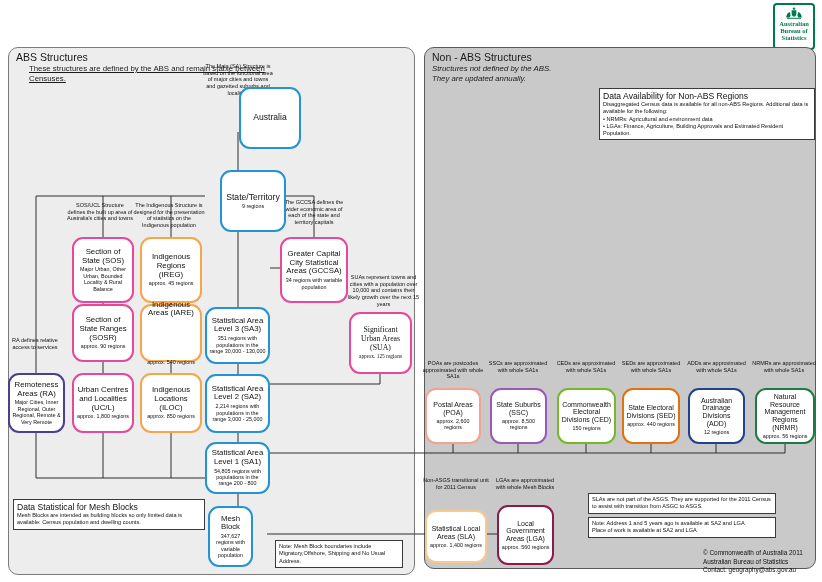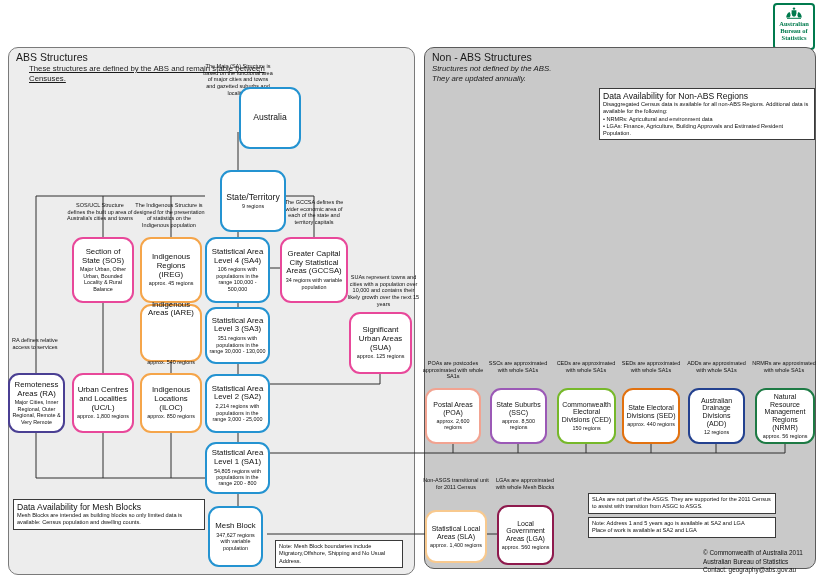--- a/index.html
+++ b/index.html
@@ -42,23 +42,23 @@
   .b-peach{border-color:#f8c98e;}
   .b-maroon{border-color:#8e1a4d;}
 
   
   #n-australia{left:207px;top:87px;width:62px;height:62px;margin-left:32px;}
   #n-state{left:220px;top:170px;width:66px;height:62px;}
   #n-sa4{left:205px;top:237px;width:65px;height:66px;}
   #n-sa3{left:205px;top:307px;width:65px;height:57px;}
   #n-sa2{left:205px;top:374px;width:65px;height:59px;}
   #n-sa1{left:205px;top:442px;width:65px;height:52px;}
-  #n-mesh{left:208px;top:506px;width:55px;height:61px;}
+  #n-mesh{left:208px;top:506px;width:45px;height:61px;}
   #n-gccsa{left:280px;top:237px;width:68px;height:66px;}
-  #n-sua{left:349px;top:312px;width:63px;height:62px;}
+  #n-sua{left:349px;top:312px;width:63px;height:62px;font-family:Liberation Serif, serif;}
   #n-sos{left:72px;top:237px;width:62px;height:66px;}
   #n-ireg{left:140px;top:237px;width:62px;height:66px;}
   #n-sosr{left:72px;top:304px;width:62px;height:58px;}
   #n-iare{left:140px;top:304px;width:62px;height:58px;gap:40px;}
   #n-ra{left:8px;top:373px;width:57px;height:60px;}
   #n-ucl{left:72px;top:373px;width:62px;height:60px;}
   #n-iloc{left:140px;top:373px;width:62px;height:60px;}
   #n-poa{left:425px;top:388px;width:56px;height:56px;}
   #n-ssc{left:490px;top:388px;width:57px;height:56px;}
   #n-ced{left:557px;top:388px;width:59px;height:56px;}
@@ -155,21 +155,21 @@
 
 
   <div class="info" id="i-nonabsdata">
     <div class="info-title">Data Availability for Non-ABS Regions</div>
     <div class="info-body">Disaggregated Census data is available for all non-ABS Regions. Additional data is available for the following:</div>
     <div class="info-body">• NRMRs: Agricultural and environment data</div>
     <div class="info-body">• LGAs: Finance, Agriculture, Building Approvals and Estimated Resident Population.</div>
   </div>
 
   <div class="info" id="i-meshdata">
-    <div class="info-title">Data Availability for Mesh Blocks</div>
+    <div class="info-title">Data Statistical for Mesh Blocks</div>
     <div class="info-body">Mesh Blocks are intended as building blocks so only limited data is available: Census population and dwelling counts.</div>
   </div>
 
   <div class="info" id="i-meshnote">
     <div class="info-body">Note: Mesh Block boundaries include Migratory,Offshore, Shipping and No Usual Address.</div>
   </div>
 
   <div class="info" id="i-slanote">
     <div class="info-body">SLAs are not part of the ASGS. They are supported for the 2011 Census to assist with transition from ASGC to ASGS.</div>
   </div>
@@ -194,24 +194,20 @@
   <div class="ann" id="a-sla">Non-ASGS transitional unit for 2011 Census</div>
   <div class="ann" id="a-lga">LGAs are approximated with whole Mesh Blocks</div>
 
   <div class="node b-blue" id="n-australia">
     <div class="nt big">Australia</div>
   </div>
   <div class="node b-blue" id="n-state">
     <div class="nt big">State/Territory</div>
     <div class="nd">9 regions</div>
   </div>
-  <div class="node b-blue" id="n-sa4">
-    <div class="nt">Statistical Area Level 4 (SA4)</div>
-    <div class="nd">106 regions with populations in the range 100,000 - 500,000</div>
-  </div>
   <div class="node b-blue" id="n-sa3">
     <div class="nt">Statistical Area Level 3 (SA3)</div>
     <div class="nd">351 regions with populations in the range 30,000 - 130,000</div>
   </div>
   <div class="node b-blue" id="n-sa2">
     <div class="nt">Statistical Area Level 2 (SA2)</div>
     <div class="nd">2,214 regions with populations in the range 3,000 - 25,000</div>
   </div>
   <div class="node b-blue" id="n-sa1">
     <div class="nt">Statistical Area Level 1 (SA1)</div>
@@ -229,20 +225,24 @@
     <div class="nt">Significant Urban Areas (SUA)</div>
     <div class="nd">approx. 125 regions</div>
   </div>
   <div class="node b-pink" id="n-sos">
     <div class="nt">Section of State (SOS)</div>
     <div class="nd">Major Urban, Other Urban, Bounded Locality &amp; Rural Balance</div>
   </div>
   <div class="node b-orange" id="n-ireg">
     <div class="nt">Indigenous Regions (IREG)</div>
     <div class="nd">approx. 45 regions</div>
+  </div>
+  <div class="node b-pink" id="n-sosr">
+    <div class="nt">Section of State Ranges (SOSR)</div>
+    <div class="nd">approx. 90 regions</div>
   </div>
   <div class="node b-orange" id="n-iare">
     <div class="nt">Indigenous Areas (IARE)</div>
     <div class="nd">approx. 540 regions</div>
   </div>
   <div class="node b-rapurple" id="n-ra">
     <div class="nt">Remoteness Areas (RA)</div>
     <div class="nd">Major Cities, Inner Regional, Outer Regional, Remote &amp; Very Remote</div>
   </div>
   <div class="node b-orange" id="n-iloc">

